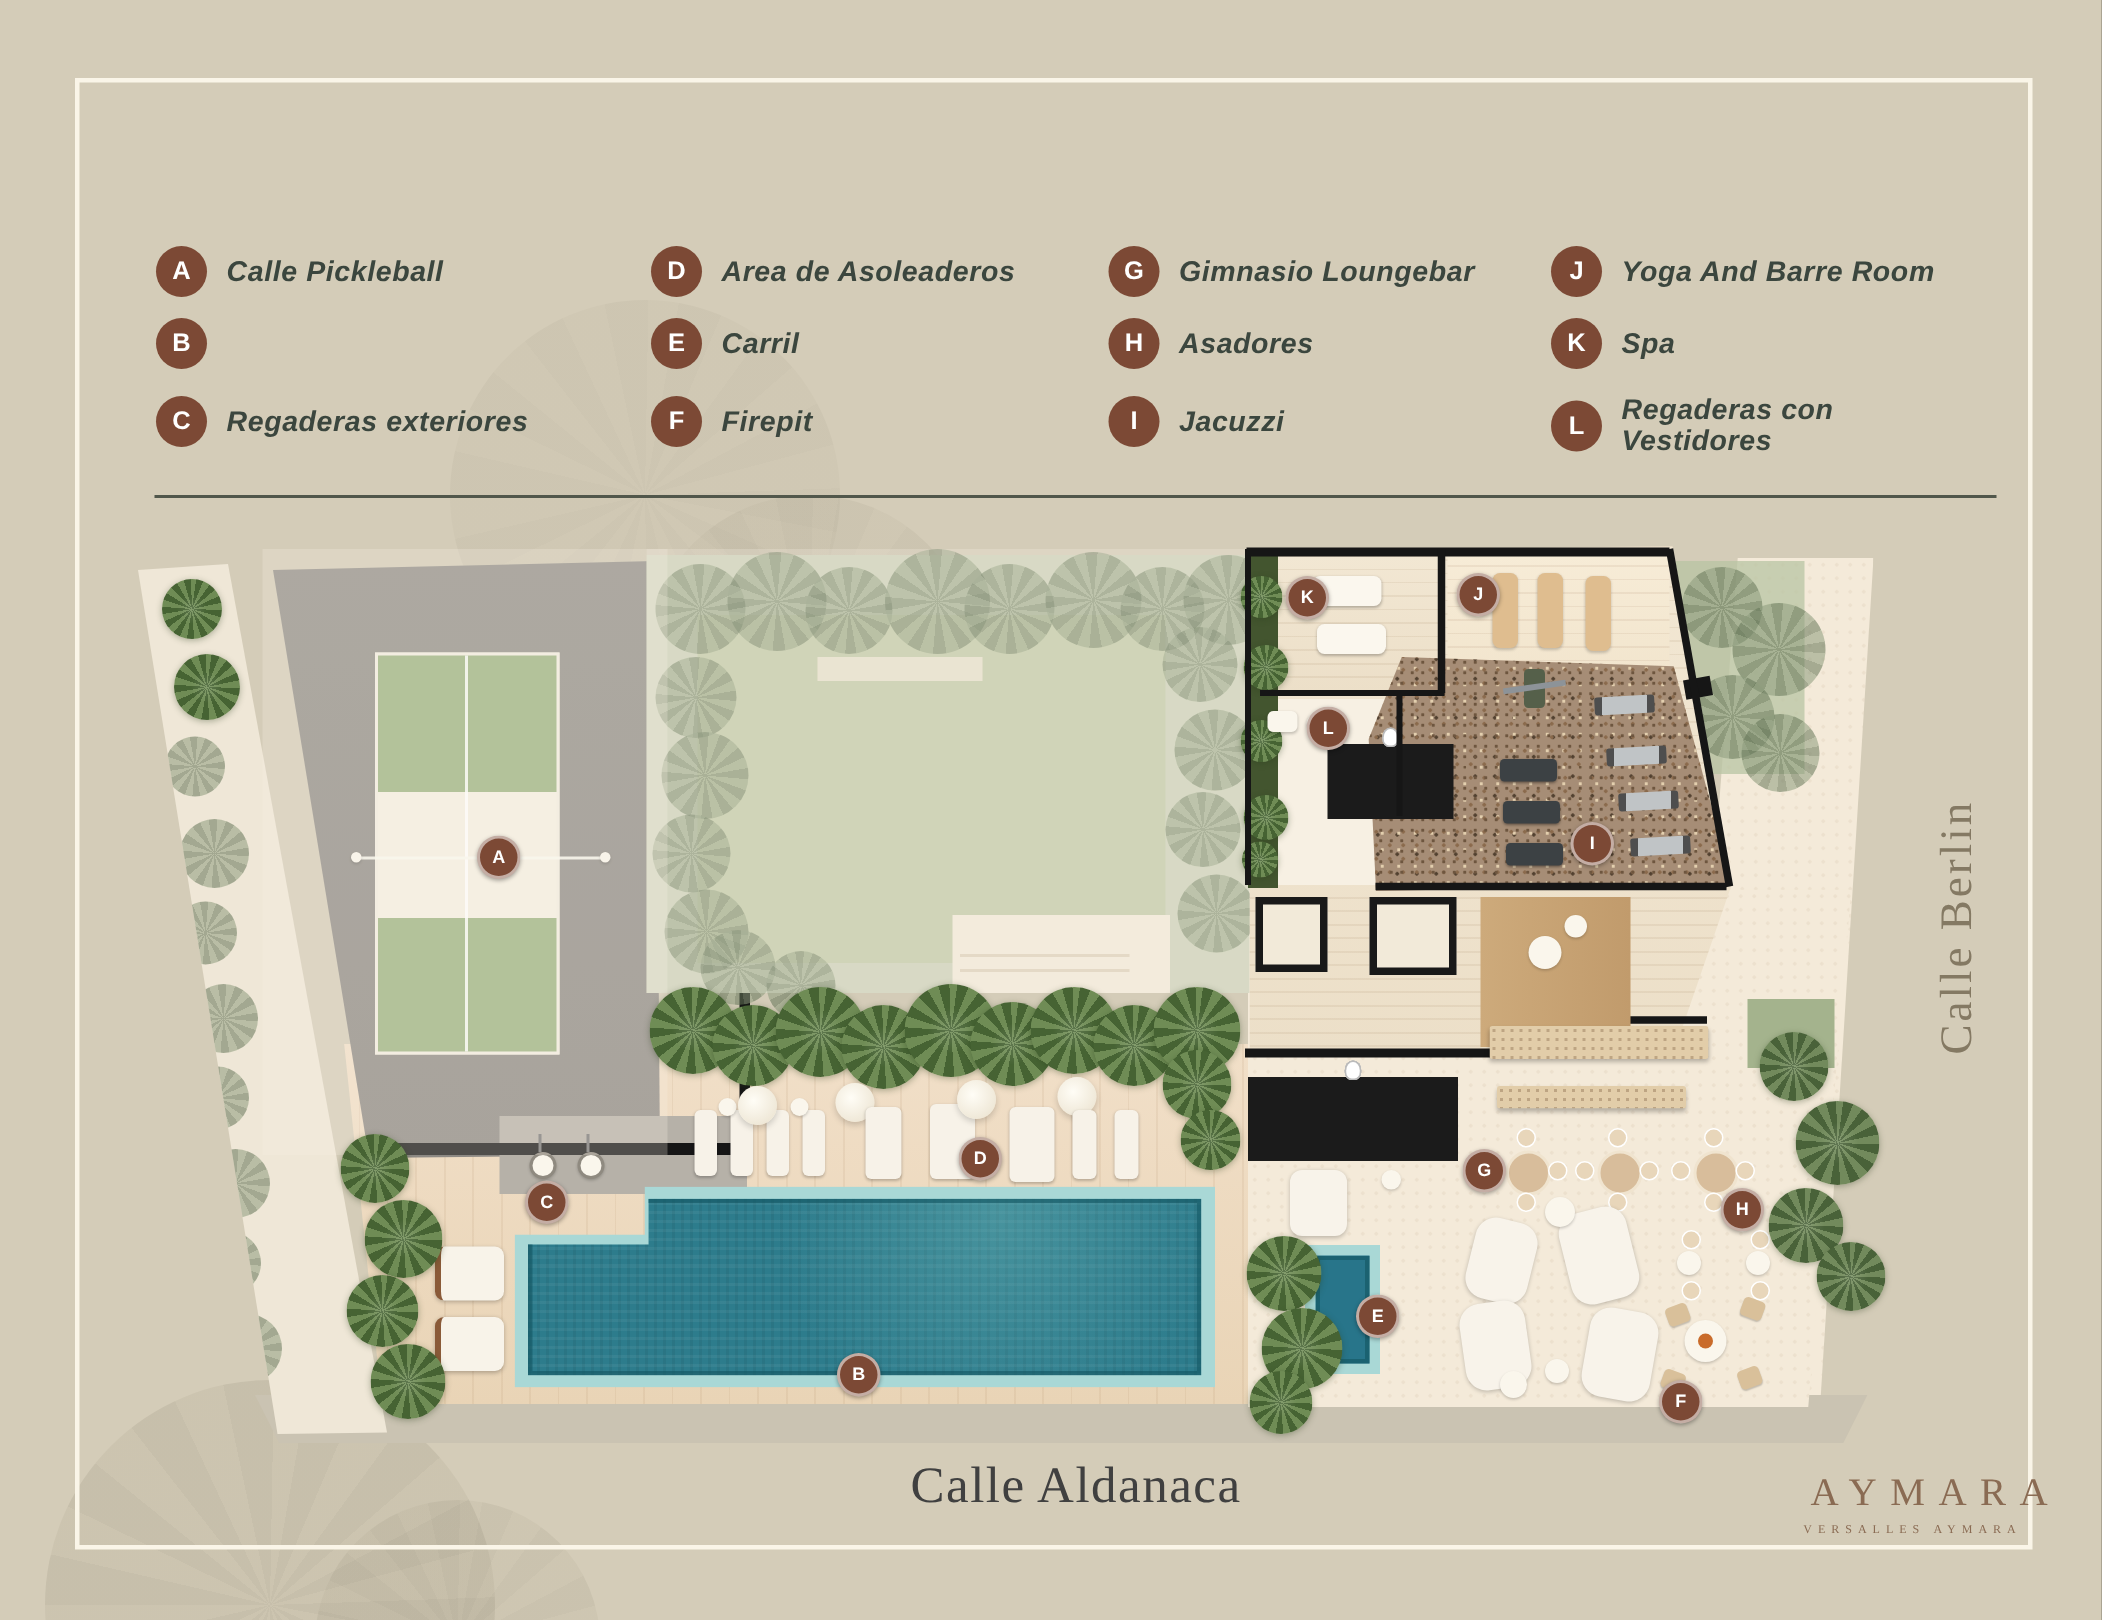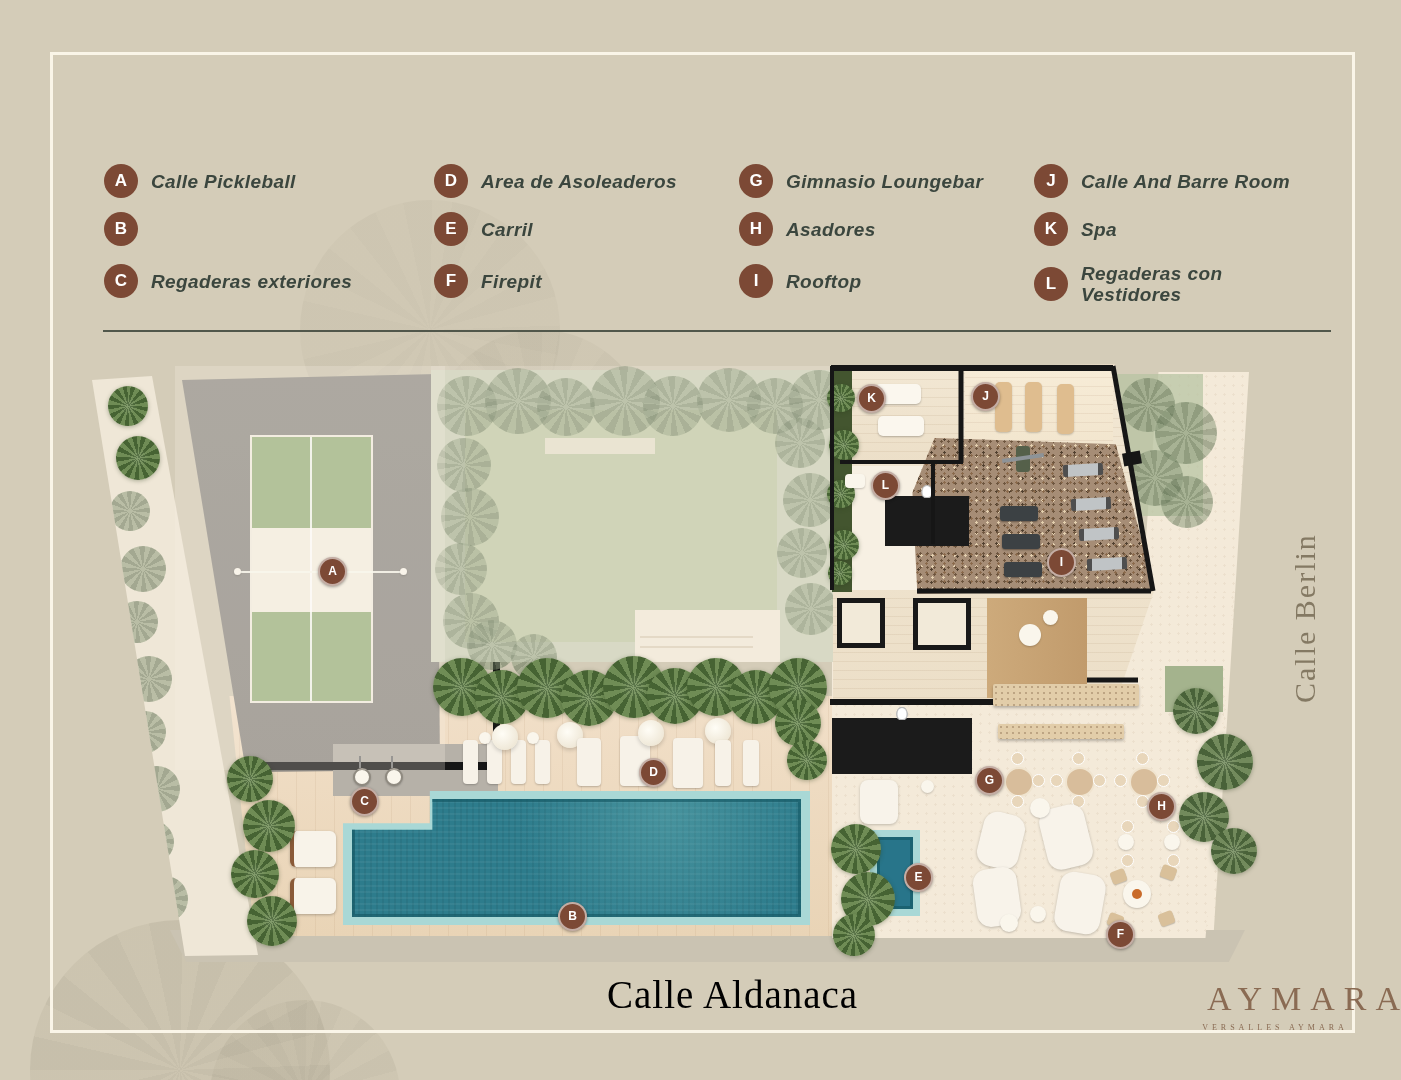--- a/index.html
+++ b/index.html
@@ -64,23 +64,23 @@
   .lc{position:absolute;width:11px;height:11px;border-radius:50%;background:#e8d6ba;border:1px solid #fff;}
   .lc.n{left:22px;top:0;} .lc.s{left:22px;bottom:0;} .lc.w{left:0;top:22px;} .lc.e{right:0;top:22px;}
   .fchair{background:#d9c09a;border-radius:3px;box-shadow:0 1px 1px rgba(0,0,0,.2);width:15px;height:13px;}
   .pm{position:absolute;width:25px;height:25px;margin:-13px 0 0 -13px;border-radius:50%;background:#7c4935;
       border:2px solid rgba(255,255,255,.55);box-sizing:content-box;color:#fff;font-weight:bold;font-size:12px;
       line-height:25px;text-align:center;box-shadow:0 1px 3px rgba(0,0,0,.35);z-index:40;}
 
   
   .street-v{position:absolute;left:1288px;top:503px;height:200px;writing-mode:vertical-rl;transform:rotate(180deg);
             font-family:"Liberation Serif",serif;font-size:30px;color:#847963;letter-spacing:2px;}
-  .street-h{position:absolute;left:607px;top:972px;font-family:"Liberation Serif",serif;font-size:39px;color:#000000;letter-spacing:1px;}
+  .street-h{position:absolute;left:607px;top:972px;font-family:"Liberation Serif",serif;font-size:34px;color:#404040;letter-spacing:1px;}
   .brand{position:absolute;left:1198px;top:980px;width:150px;text-align:center;font-family:"Liberation Serif",serif;color:#8a6b53;}
-  .brand .nm{font-size:34px;letter-spacing:9px;margin-left:9px;}
+  .brand .nm{font-size:26px;letter-spacing:9px;margin-left:9px;}
   .brand .tg{font-size:8px;letter-spacing:4px;margin-top:5px;margin-left:4px;}
   .wm{position:absolute;left:2px;top:1018px;font-size:34px;color:#8f897b;letter-spacing:.5px;
       text-shadow:-1px -1px 0 #fdfcf7,1px -1px 0 #fdfcf7,-1px 1px 0 #fdfcf7,1px 1px 0 #fdfcf7,2px 2px 3px rgba(255,255,255,.7);}
 </style>
 </head>
 <body>
 
 <div class="stage">
 
   <i class="palmk" style="left:300px;top:200px;width:260px;height:260px;opacity:.06"></i>
@@ -117,25 +117,25 @@
   <div class="litem" style="left:739px;top:157px">
     <span class="lm">G</span>
     <span class="ll">Gimnasio Loungebar</span>
   </div>
   <div class="litem" style="left:739px;top:205px">
     <span class="lm">H</span>
     <span class="ll">Asadores</span>
   </div>
   <div class="litem" style="left:739px;top:257px">
     <span class="lm">I</span>
-    <span class="ll">Rooftop</span>
+    <span class="ll">Jacuzzi</span>
   </div>
   <div class="litem" style="left:1034px;top:157px">
     <span class="lm">J</span>
-    <span class="ll">Calle And Barre Room</span>
+    <span class="ll">Yoga And Barre Room</span>
   </div>
   <div class="litem" style="left:1034px;top:205px">
     <span class="lm">K</span>
     <span class="ll">Spa</span>
   </div>
   <div class="litem" style="left:1034px;top:260px">
     <span class="lm">L</span>
     <span class="ll">Regaderas con
 Vestidores</span>
   </div>

